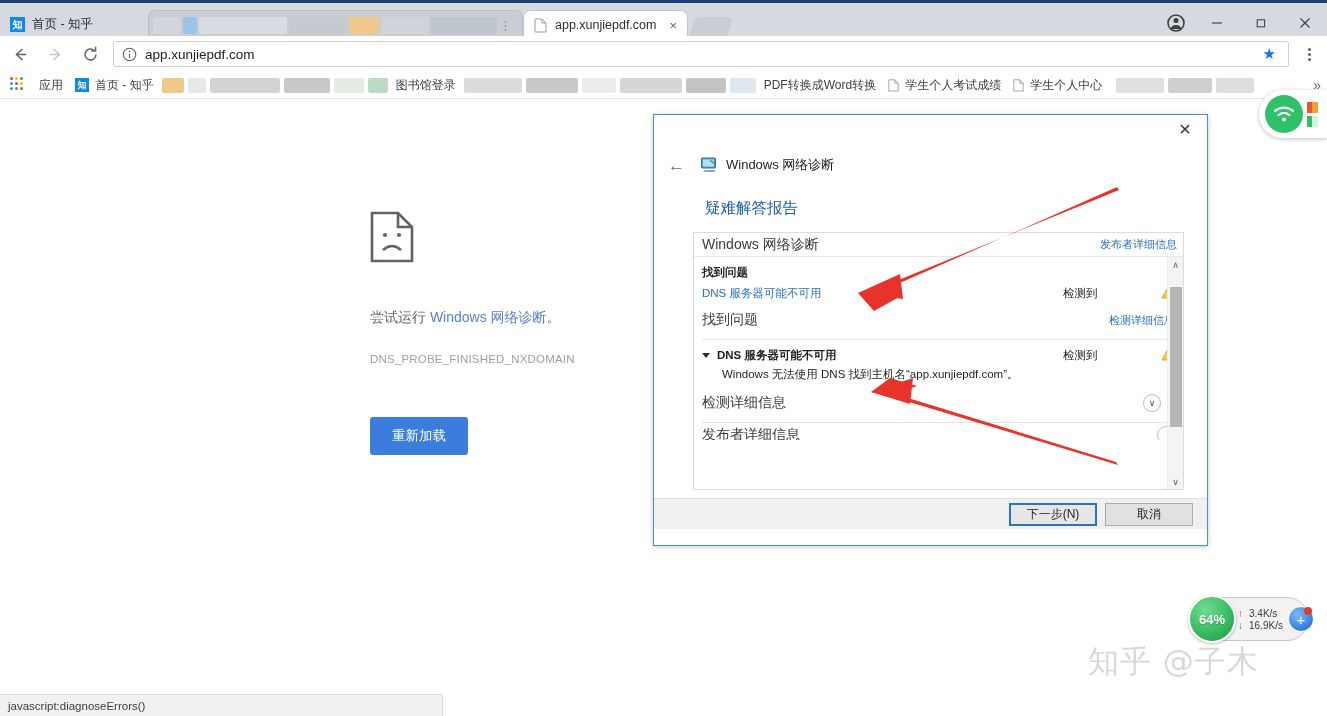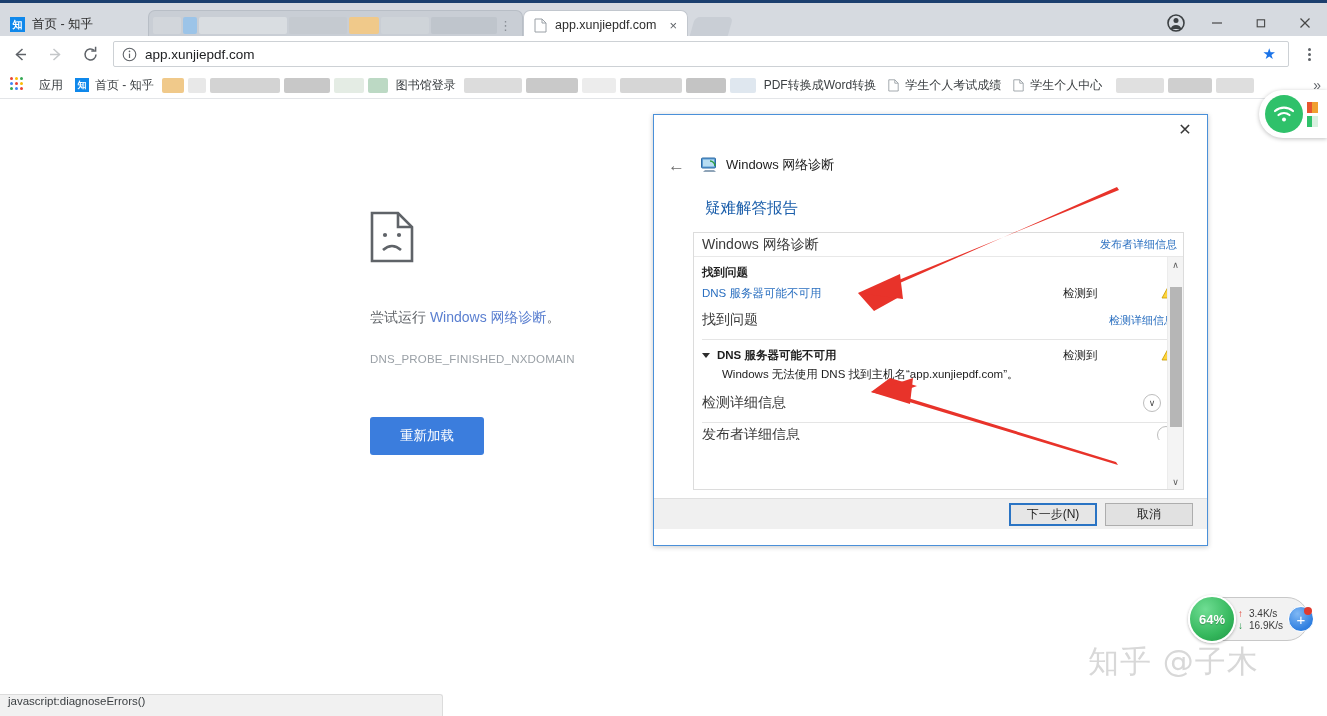--- a/index.html
+++ b/index.html
@@ -279,21 +279,21 @@
     color: #9aa0a6;
     letter-spacing: .2px;
     margin: 0 0 52px 0;
   }
   .reload-btn {
     background: #3b7ddd;
     color: #ffffff;
     border: none;
     border-radius: 3px;
     font-size: 13.5px;
-    padding: 10px 30px;
+    padding: 10px 22px;
     font-family: inherit;
     cursor: pointer;
   }
 
   
   .win-dialog {
     position: absolute;
     left: 653px; top: 114px;
     width: 555px; height: 432px;
     background: #ffffff;
@@ -619,20 +619,21 @@
 
   .status-bar {
     position: absolute;
     left: 0; bottom: 0;
     height: 22px;
     background: #f1f1f1;
     border-top: 1px solid #dcdcdc;
     border-right: 1px solid #dcdcdc;
     border-top-right-radius: 3px;
     display: flex;
+    align-items: center;
     padding: 0 8px;
     box-sizing: border-box;
     font-size: 11.5px;
     color: #3c4043;
     min-width: 443px;
   }
 </style>
 </head>
 <body>
 

